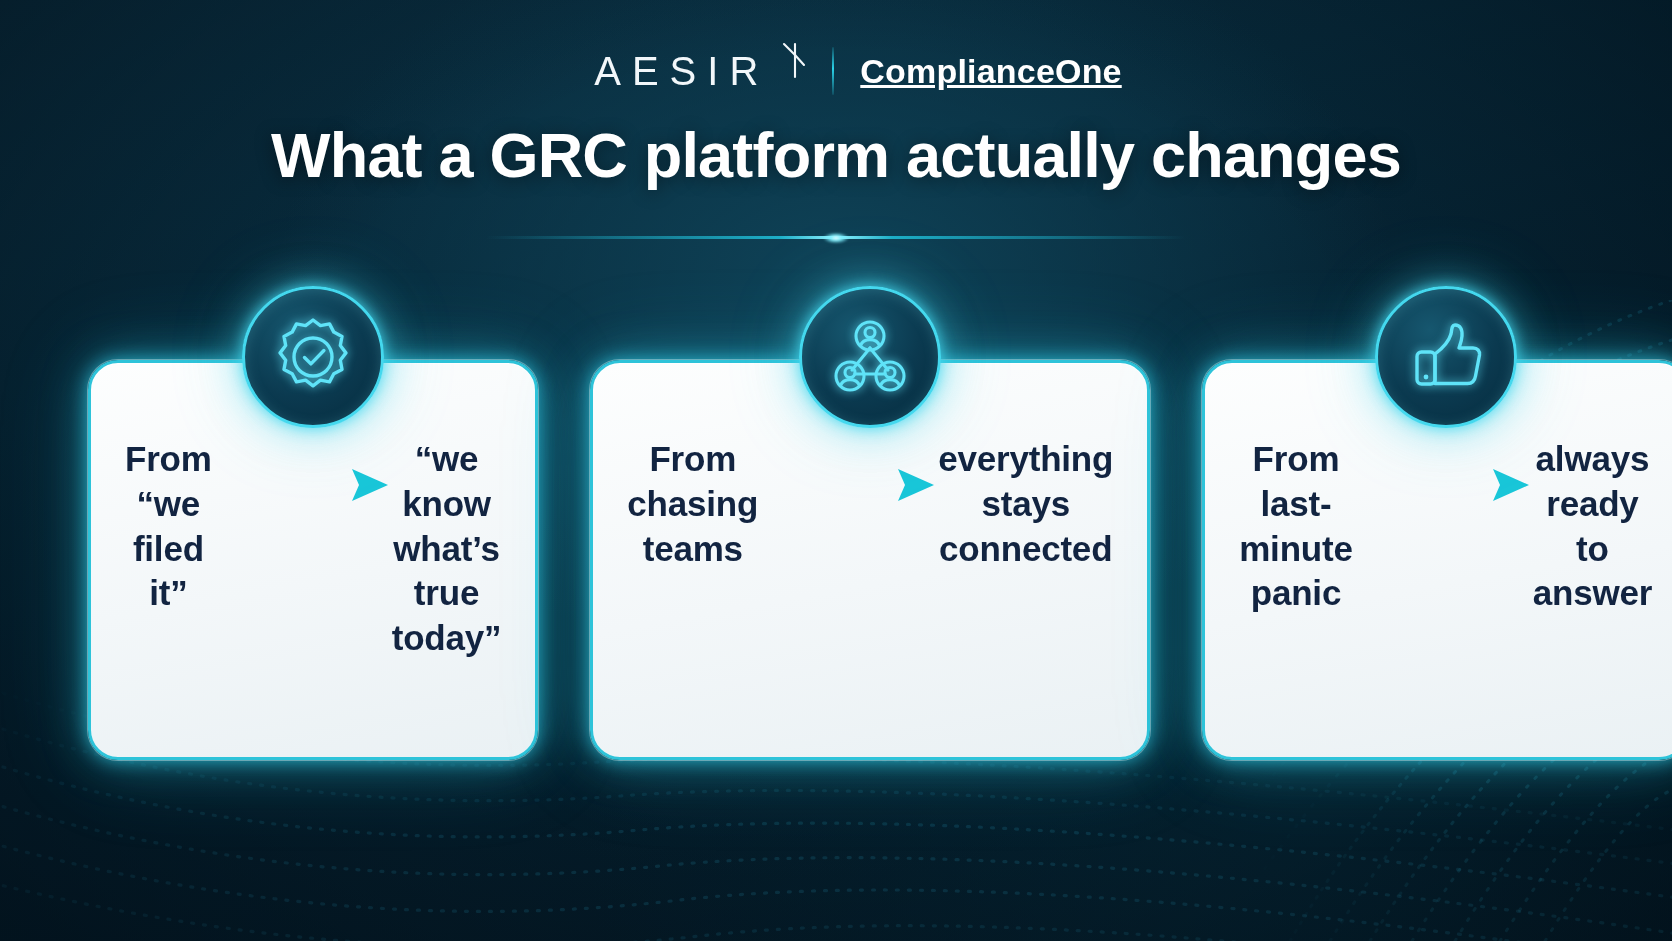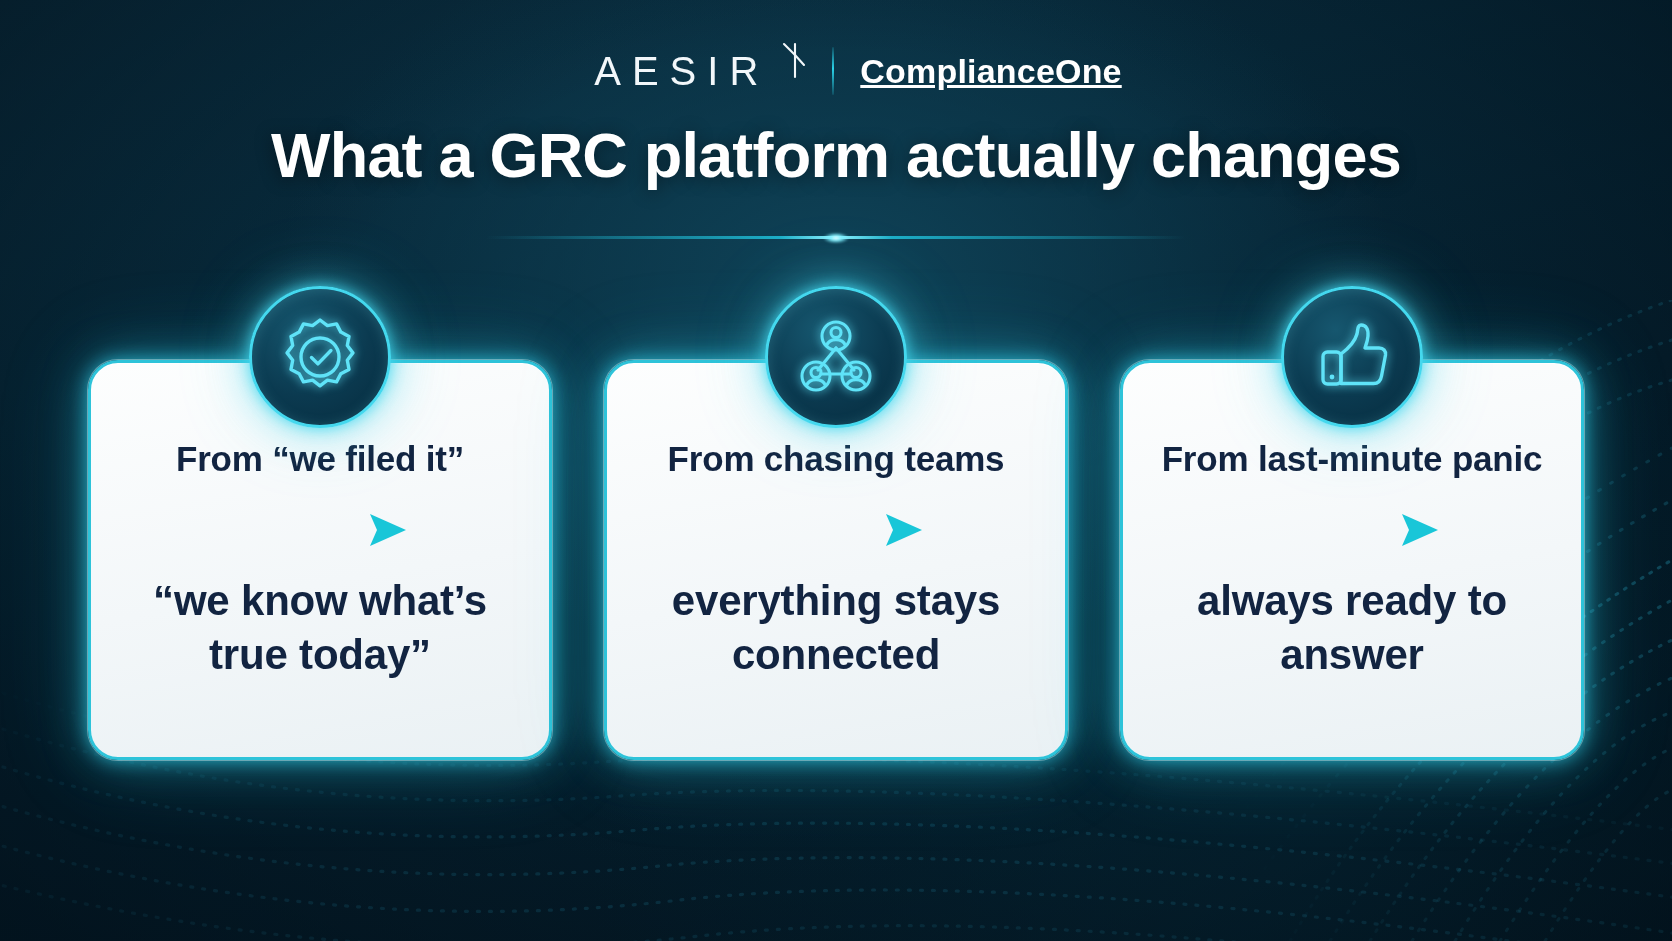--- a/index.html
+++ b/index.html
@@ -144,21 +144,20 @@
     border-radius: 30px;
     background: linear-gradient(170deg, #fdfefe 0%, #f3f7f9 55%, #eaf1f4 100%);
     border: 3px solid #2ec3d9;
     box-shadow:
       0 0 0 1px rgba(255,255,255,0.35),
       0 0 18px rgba(45,200,226,0.75),
       0 0 46px rgba(45,200,226,0.42),
       0 0 90px rgba(45,200,226,0.22),
       inset 0 1px 0 rgba(255,255,255,0.9);
     display: flex;
-    flex-direction: column;
     justify-content: flex-start;
     padding: 74px 34px 28px;
     overflow: hidden;
   }
 
   .card-top-text {
     color: #122441;
     font-size: 35px;
     font-weight: 700;
     line-height: 1.28;
@@ -168,21 +167,21 @@
 
   .arrow-wrap {
     margin: 26px 0 22px;
     display: flex;
     justify-content: center;
     width: 100%;
   }
 
   .card-bottom-text {
     color: #122441;
-    font-size: 42px;
+    font-size: 35px;
     font-weight: 700;
     line-height: 1.28;
     text-align: center;
     letter-spacing: -0.2px;
   }
 
   
   .icon-badge {
     position: absolute;
     top: -74px;

